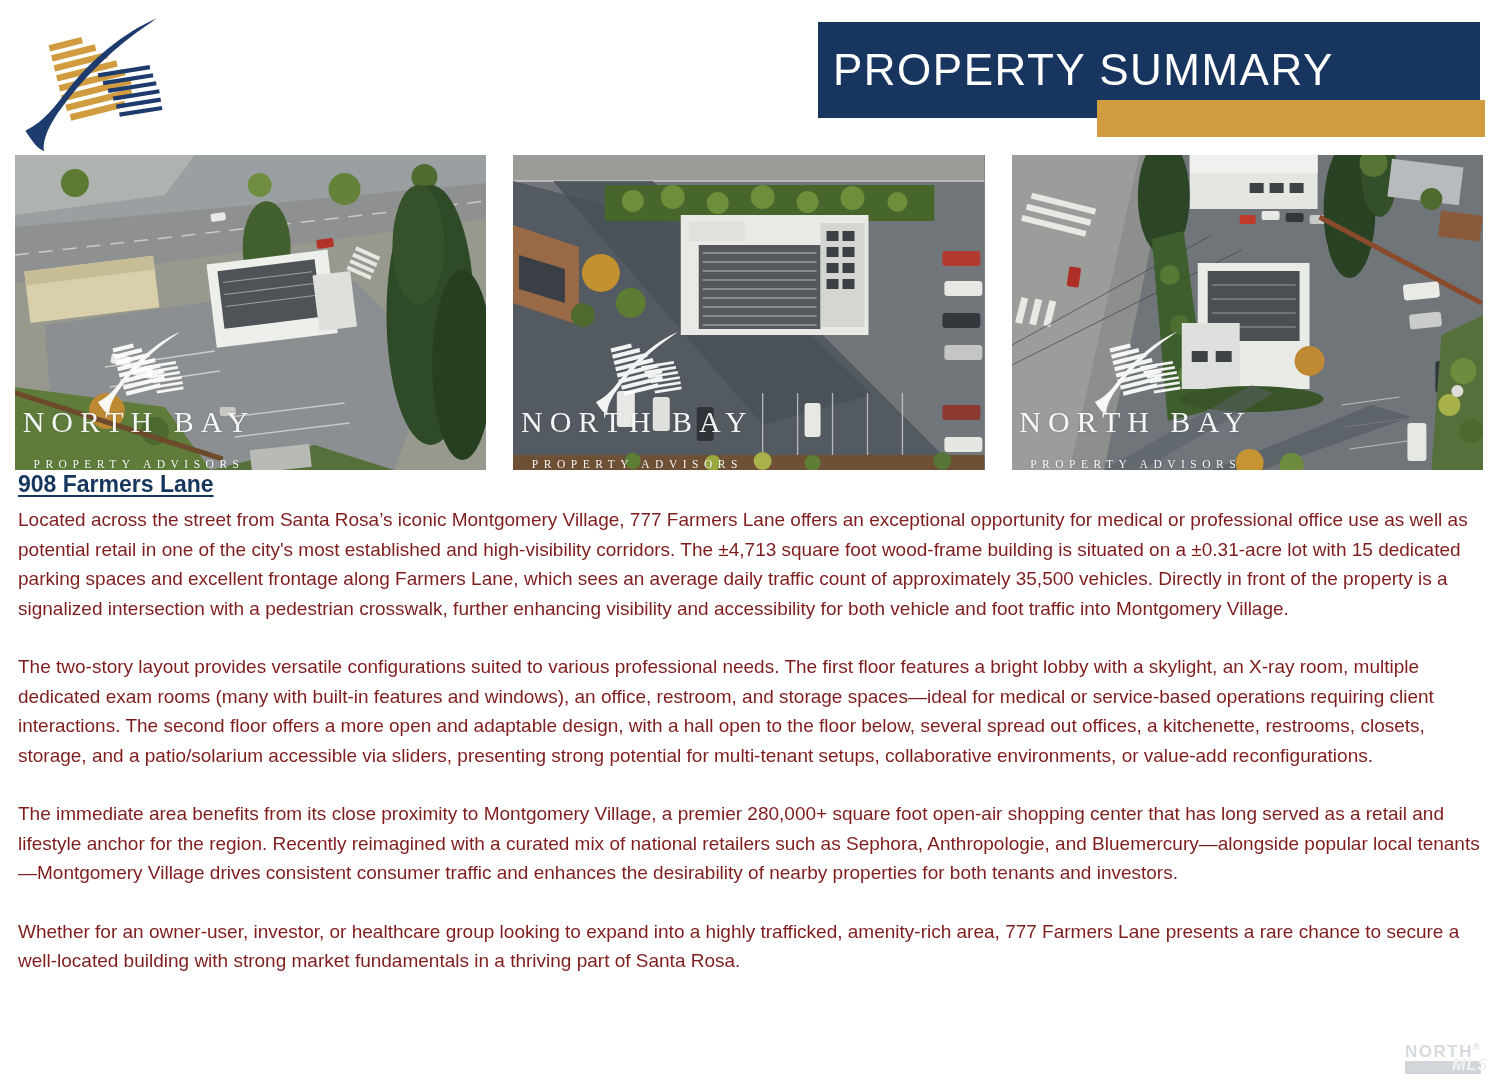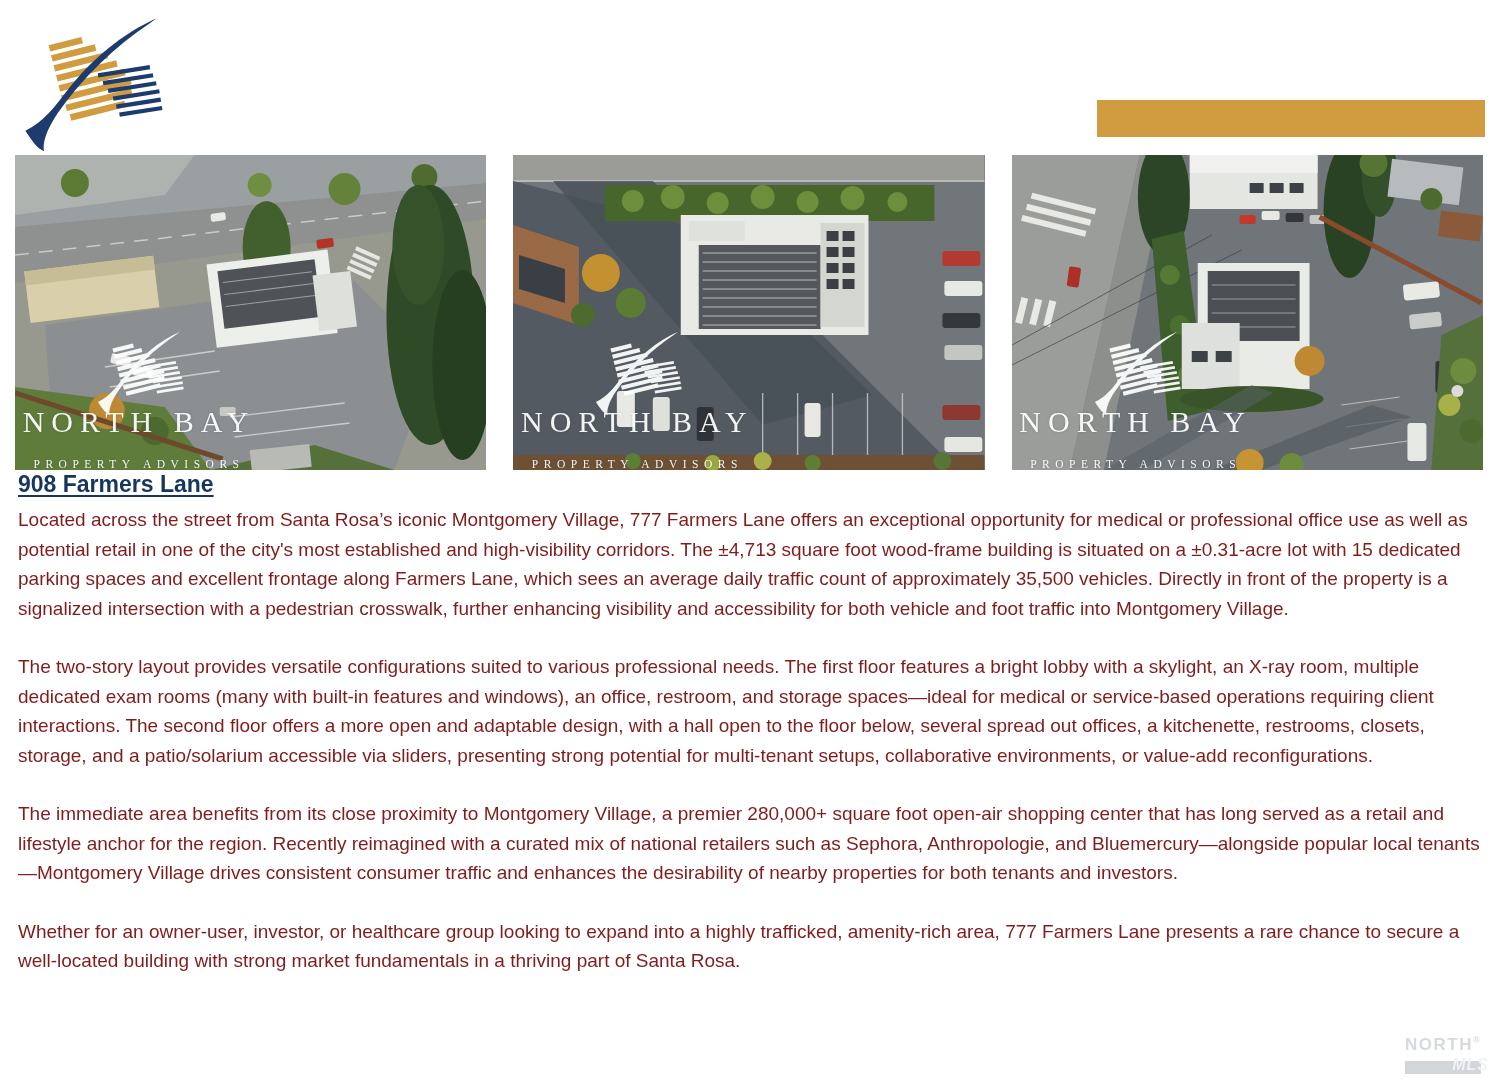--- a/index.html
+++ b/index.html
@@ -32,21 +32,21 @@
   .content{position:absolute;left:18px;top:471px;width:1464px;}
   .heading{display:inline-block;margin:0 0 7px 0;font-size:23px;font-weight:bold;color:#17365d;
            text-decoration:underline;text-decoration-thickness:2px;text-underline-offset:3px;}
   .para{margin:0 0 29px 0;font-size:19px;line-height:29.5px;color:#7f1d1d;}
   .para:last-child{margin-bottom:9px;}
 
   
   .bareis{position:absolute;right:7px;bottom:13px;width:88px;opacity:.8;}
   .bareis-top{font-size:17px;font-weight:bold;letter-spacing:1.5px;color:#ccd2d8;line-height:16px;}
   .bareis-top sup{font-size:9px;color:#ccd2d8;}
-  .bareis-bar{position:relative;margin-top:8px;width:76px;height:13px;background:#c7ccd1;}
+  .bareis-bar{position:relative;margin-top:1px;width:76px;height:13px;background:#c7ccd1;}
   .bareis-bar span{position:absolute;right:-8px;top:-5px;font-size:16px;font-style:italic;
                    font-weight:bold;color:#edf0f2;letter-spacing:1px;}
 </style>
 </head>
 <body>
 
 <svg width="0" height="0" style="position:absolute">
   <symbol id="nb-mark" viewBox="0 0 160 150">
     <g fill="currentColor" transform="rotate(-14 75 70)">
       <rect x="44" y="28" width="36" height="7"></rect>
@@ -89,20 +89,23 @@
         <rect x="96" y="71" width="54" height="4.5"></rect>
         <rect x="100" y="80" width="52" height="4.5"></rect>
         <rect x="104" y="89" width="50" height="4.5"></rect>
         <rect x="106" y="98" width="48" height="4.5"></rect>
         <rect x="108" y="107" width="46" height="4.5"></rect>
       </g>
       <path fill="#1d3c6d" d="M10,128 C18,140 22,146 30,150 C28,142 32,128 44,110 C72,70 106,38 142,14 L150,8 C114,24 80,52 54,86 C40,104 30,118 10,128 Z"></path>
     </svg>
   </div>
 
+  <div class="header-bar">
+    <div class="header-title">PROPERTY SUMMARY</div>
+  </div>
   <div class="accent-bar"></div>
 
   <div class="photo-strip">
 
     <figure class="photo">
       <svg class="scene" viewBox="0 0 472 315" preserveAspectRatio="none">
         <rect width="472" height="315" fill="#98998e"></rect>
         <polygon points="0,0 472,0 472,30 0,72" fill="#9aa0a2"></polygon>
         <polygon points="0,0 180,0 150,40 0,60" fill="#aeb3b0"></polygon>
         <polygon points="0,72 472,28 472,64 0,128" fill="#8e918f"></polygon>

